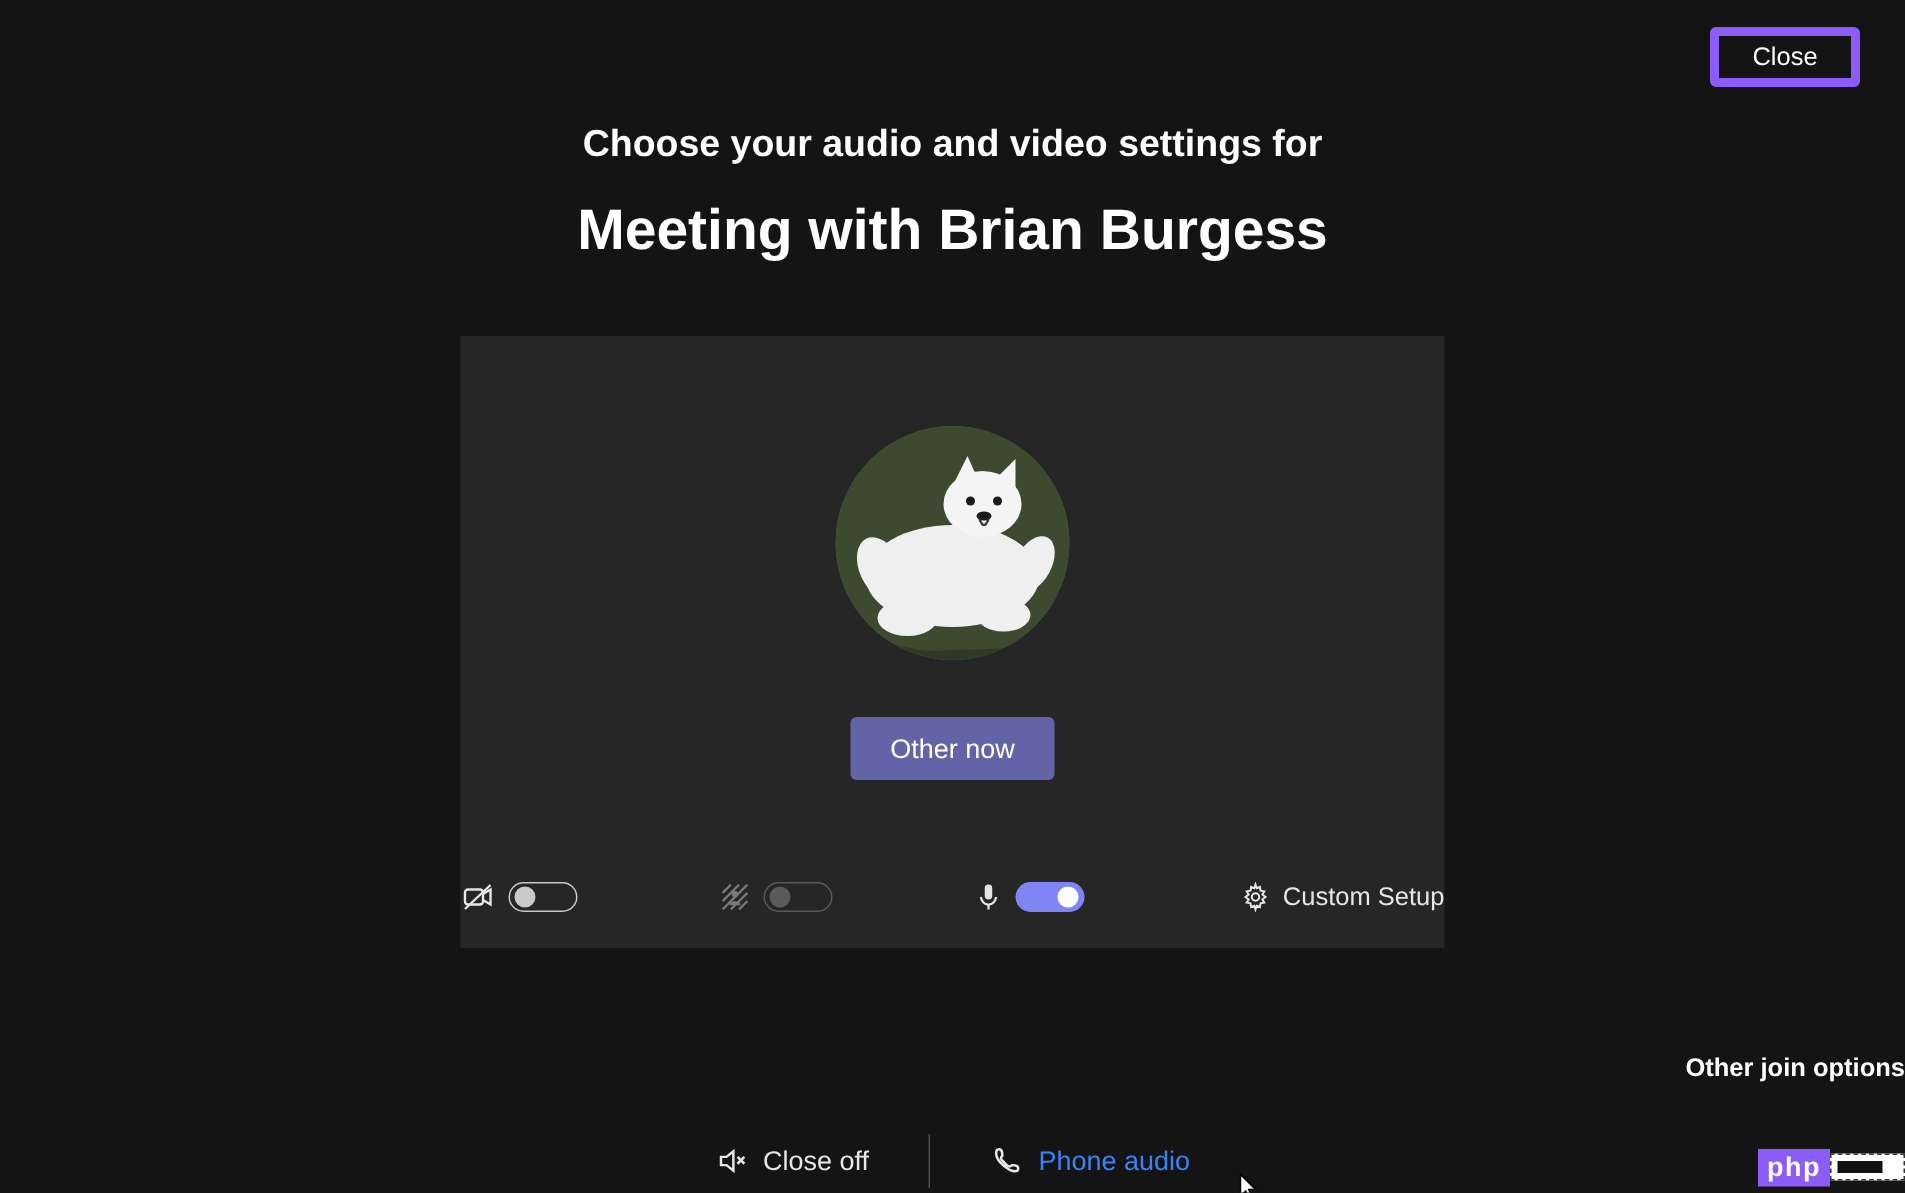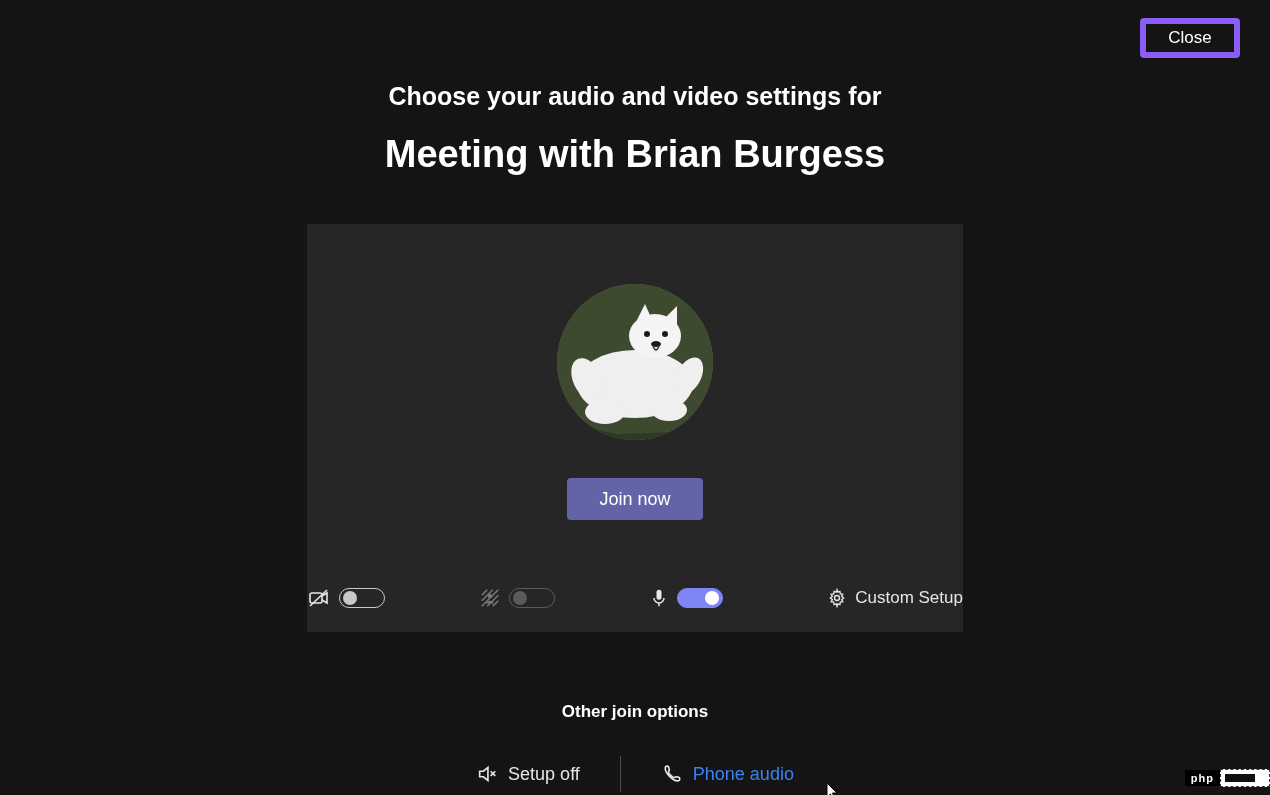--- a/index.html
+++ b/index.html
@@ -132,21 +132,21 @@
     cursor: pointer;
     margin-left: 10px;
   }
   .cursor {
     position: absolute;
     left: 519px;
     top: 558px;
     pointer-events: none;
   }
   .other-options {
-    text-align: center;
+    text-align: right;
     margin-top: 70px;
   }
   .other-title {
     color: #fff;
     font-size: 17px;
     font-weight: 600;
   }
   .other-row {
     margin: 34px auto 0 auto;
     display: flex;
@@ -171,23 +171,23 @@
   }
   .watermark {
     position: absolute;
     right: 0;
     bottom: 6px;
     display: flex;
     align-items: center;
     height: 22px;
   }
   .wm-red {
-    background: #000000;
-    color: #fff;
-    font-size: 11px;
+    background: #8b5cf6;
+    color: #fff;
+    font-size: 18px;
     font-weight: 600;
     padding: 2px 6px;
     letter-spacing: 1px;
   }
   .wm-cn {
     background: #fff;
     width: 50px;
     height: 18px;
     border: 1px dashed #333;
     margin-left: 0;
@@ -232,21 +232,21 @@
         <circle cx="90" cy="50" r="3" fill="#1a1a1a"></circle>
         <circle cx="108" cy="50" r="3" fill="#1a1a1a"></circle>
         <ellipse cx="99" cy="60" rx="5" ry="3" fill="#1a1a1a"></ellipse>
         <path d="M96 62 Q99 70 102 62" stroke="#333" stroke-width="1.5" fill="none"></path>
         <ellipse cx="30" cy="95" rx="14" ry="22" fill="#efefef" transform="rotate(-25 30 95)"></ellipse>
         <ellipse cx="132" cy="92" rx="12" ry="20" fill="#efefef" transform="rotate(28 132 92)"></ellipse>
       </g>
     </svg>
   </div>
 
-  <button class="join-btn">Join now</button>
+  <button class="join-btn">Other now</button>
 
   <div class="controls">
 
     <div class="ctrl-group">
       <span class="icon-wrap">
         <svg width="24" height="24" viewBox="0 0 24 24" fill="none" stroke="currentColor" stroke-width="1.6">
           <rect x="3" y="7" width="12" height="10" rx="2"></rect>
           <path d="M15 10 L20 7 V17 L15 14"></path>
           <line x1="3" y1="20" x2="20" y2="4"></line>
         </svg>
@@ -307,21 +307,21 @@
   <div class="other-title">Other join options</div>
   <div class="other-row">
     <div class="other-item primary">
       <span class="icon-wrap">
         <svg width="22" height="22" viewBox="0 0 24 24" fill="none" stroke="currentColor" stroke-width="1.8">
           <path d="M4 9 H8 L13 5 V19 L8 15 H4 Z"></path>
           <line x1="16" y1="9" x2="21" y2="14"></line>
           <line x1="21" y1="9" x2="16" y2="14"></line>
         </svg>
       </span>
-      <span>Setup off</span>
+      <span>Close off</span>
     </div>
     <div class="vdiv"></div>
     <div class="other-item muted">
       <span class="icon-wrap">
         <svg width="22" height="22" viewBox="0 0 24 24" fill="none" stroke="currentColor" stroke-width="1.8">
           <path d="M5 4 C5 4 7 3 8 4 C9 5 9 8 9 8 C9 8 8 9 8 10 C8 11 13 16 14 16 C15 16 16 15 16 15 C16 15 19 15 20 16 C21 17 20 19 20 19 C20 19 17 21 12 17 C7 13 3 9 5 4 Z"></path>
         </svg>
       </span>
       <span>Phone audio</span>
     </div>

